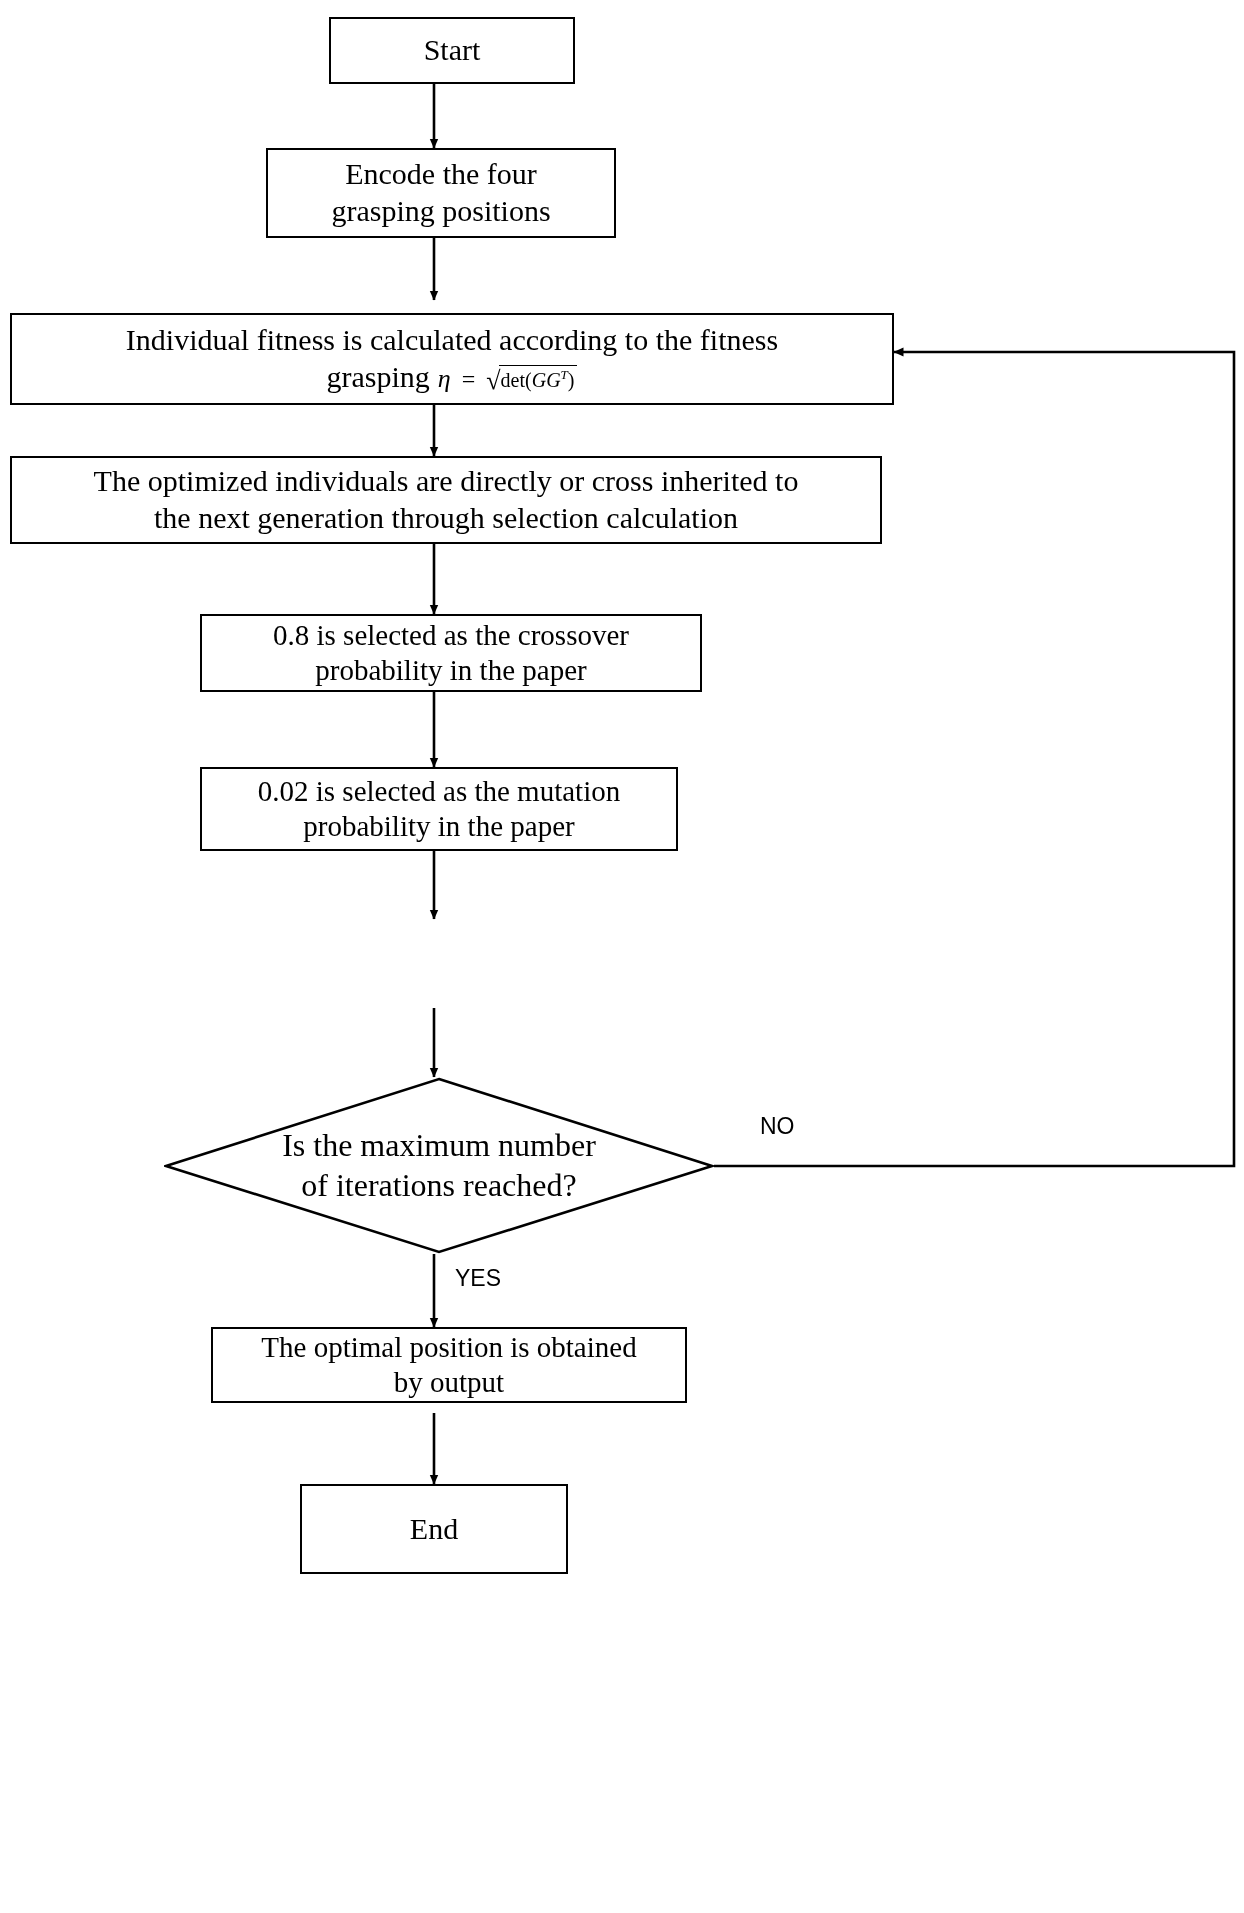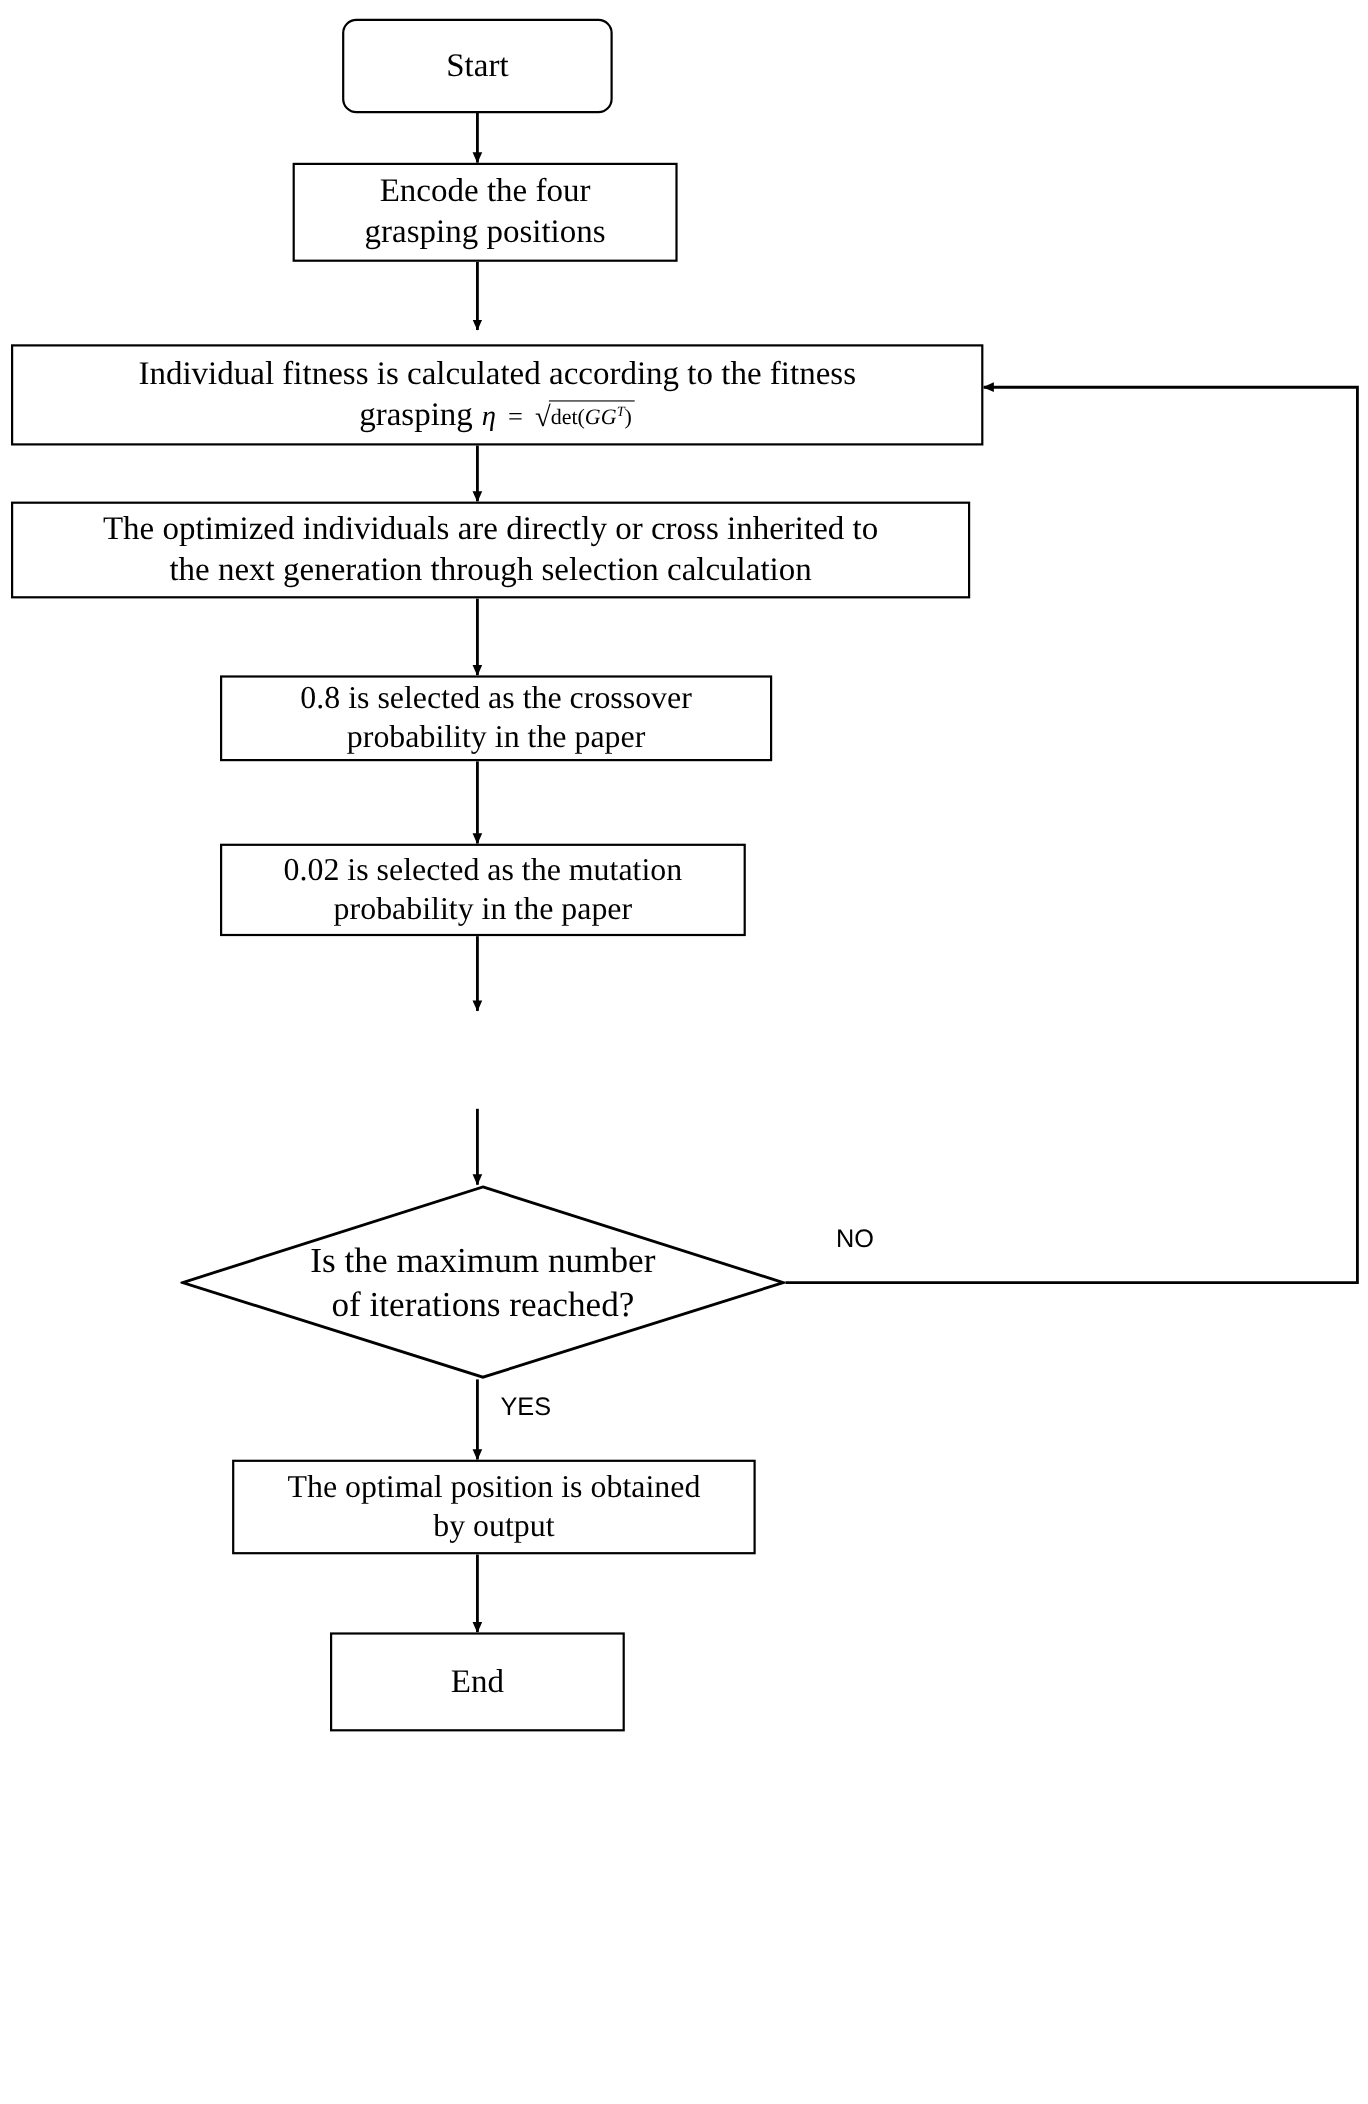--- a/index.html
+++ b/index.html
@@ -147,21 +147,21 @@
       <line x1="434" y1="1008" x2="434" y2="1077" marker-end="url(#ah)"></line>
 
       <path d="M714,1166 L1234,1166 L1234,352 L894,352" marker-end="url(#ah)"></path>
 
       <line x1="434" y1="1254" x2="434" y2="1327" marker-end="url(#ah)"></line>
 
       <line x1="434" y1="1413" x2="434" y2="1484" marker-end="url(#ah)"></line>
     </g>
   </svg>
 
-  <div class="node f30" style="left:311px; top:17px; width:246px; height:86px;border-radius:13px;">
+  <div class="node f30" style="left:329px; top:17px; width:246px; height:67px;">
     <span class="txt">Start</span>
   </div>
 
   <div class="node f30" style="left:266px; top:148px; width:350px; height:90px;">
     <span class="txt">Encode the four
 grasping positions</span>
   </div>
 
   <div class="node f30" style="left:10px; top:300px; width:884px; height:92px; flex-direction:column; justify-content:center;margin-top:13px;">
     <span class="txt">Individual fitness is calculated according to the fitness</span>
@@ -198,21 +198,21 @@
       <polygon points="275,2 548,89 275,175 2,89" fill="#ffffff" stroke="#000000" stroke-width="2.6"></polygon>
     </svg>
     <span class="dlabel">Is the maximum number
 of iterations reached?</span>
   </div>
 
   <div class="edge-label" style="left:760px; top:1113px;">NO</div>
 
   <div class="edge-label" style="left:455px; top:1265px;">YES</div>
 
-  <div class="node f29" style="left:211px; top:1327px; width:476px; height:86px;">
+  <div class="node f29" style="left:211px; top:1327px; width:476px; height:76px;">
     <span class="txt">The optimal position is obtained
 by output</span>
   </div>
 
   <div class="node f30" style="left:300px; top:1484px; width:268px; height:90px;">
     <span class="txt">End</span>
   </div>
 
 </div>
 

